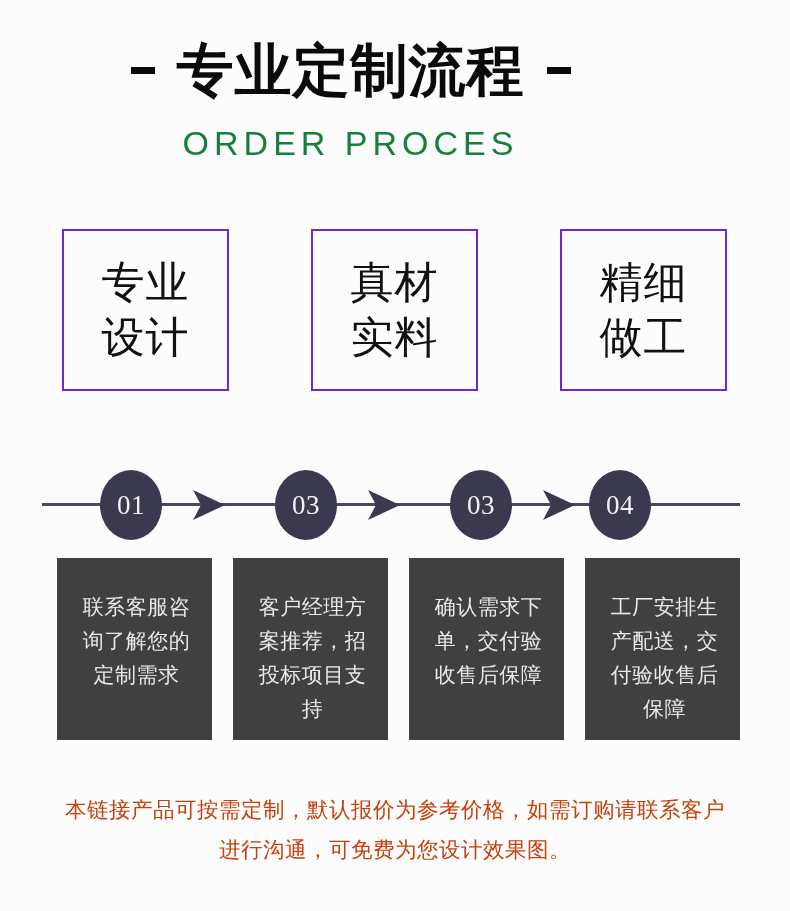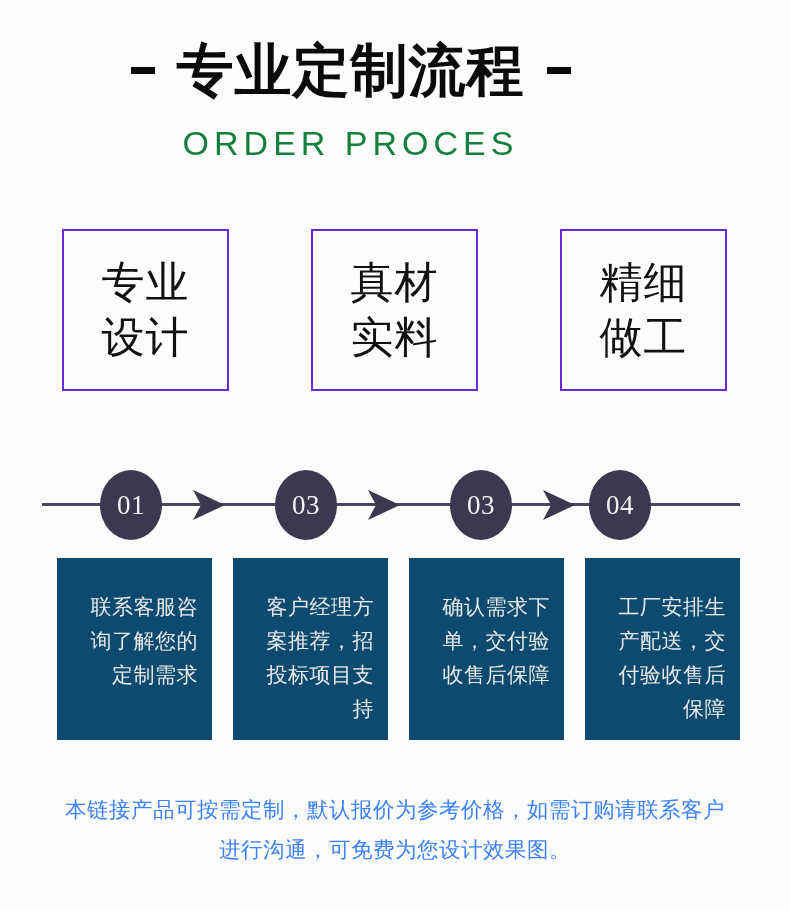--- a/index.html
+++ b/index.html
@@ -145,42 +145,42 @@
     top: 558px;
     left: 57px;
     width: 683px;
     height: 182px;
     display: flex;
     justify-content: space-between;
   }
   .step-box {
     width: 155px;
     height: 182px;
-    background: #0c4a6e;
+    background: #404040;
     box-sizing: border-box;
     padding: 32px 14px 0 18px;
     color: #e9e9ec;
     font-size: 21px;
     line-height: 1.62;
     letter-spacing: 0.5px;
     font-family: "DejaVu Sans", "Liberation Sans", sans-serif;
-    text-align: right;
+    text-align: center;
     word-break: break-all;
   }
 
   
   .footer {
     position: absolute;
     top: 790px;
     left: 55px;
     width: 680px;
     text-align: center;
     font-size: 21.5px;
     line-height: 1.85;
-    color: #3b82f6;
+    color: #c2410c;
     letter-spacing: 0.5px;
     font-family: "DejaVu Sans", "Liberation Sans", sans-serif;
   }
 </style>
 </head>
 <body>
 
 <div class="page">
 
   <div class="header">

